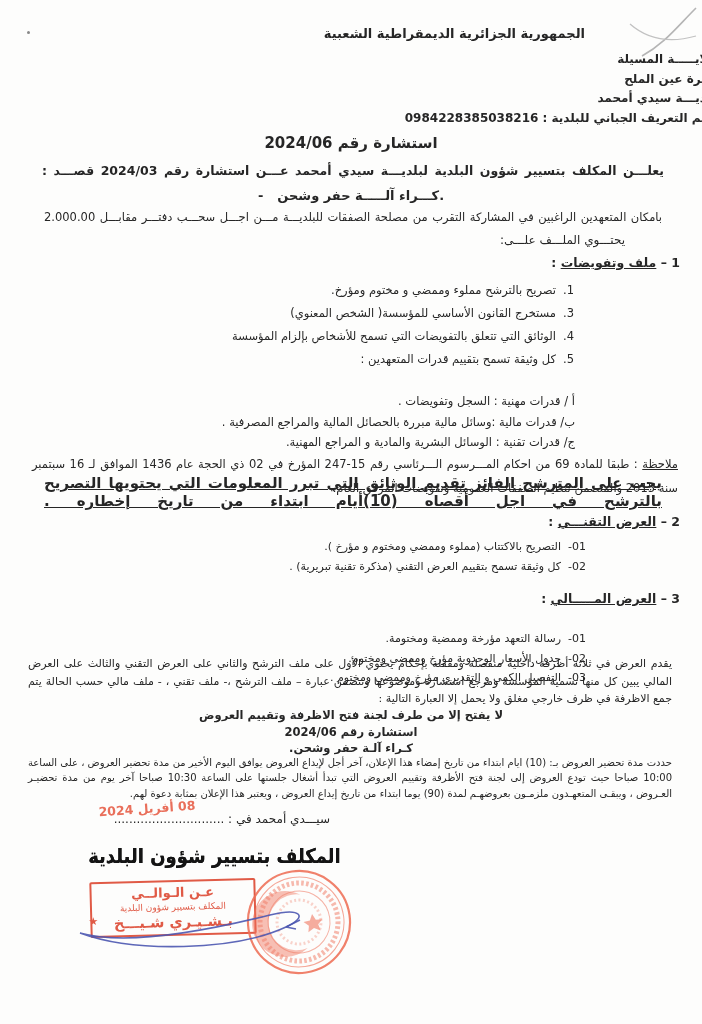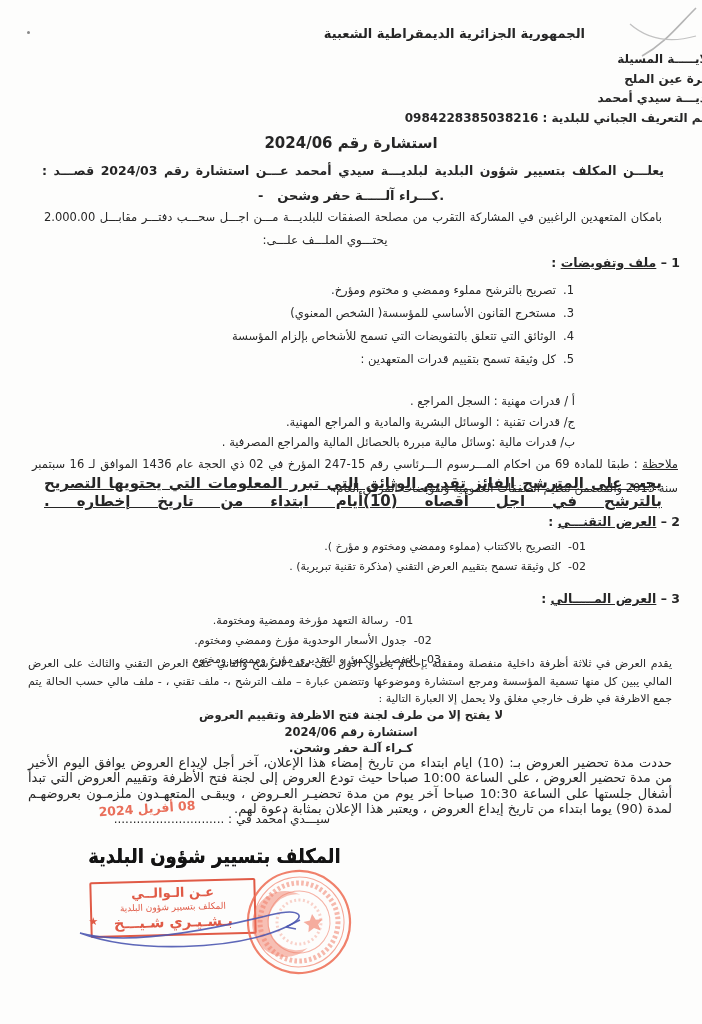--- a/index.html
+++ b/index.html
@@ -16,36 +16,36 @@
   .abs{position:absolute;}
   .u{text-decoration:underline;}
   .stretch{text-align:justify;text-align-last:justify;}
 
   .republic{top:26px;left:0;width:585px;font-size:13px;font-weight:bold;text-align:right;}
   .authority{top:50px;right:-14px;text-align:right;font-size:12px;font-weight:bold;line-height:19.5px;white-space:nowrap;}
   .doc-title{top:134px;left:0;right:0;text-align:center;font-weight:bold;font-size:15px;}
   .announce{top:163px;right:38px;left:42px;font-weight:bold;font-size:12.5px;}
   .object-line{top:188px;left:0;right:0;display:flex;flex-direction:row;justify-content:center;gap:14px;direction:ltr;font-weight:bold;font-size:13px;}
   .intro1{top:210px;right:40px;left:44px;font-size:11.5px;}
-  .intro2{top:233px;left:25px;width:600px;text-align:center;font-size:12px;}
+  .intro2{top:233px;left:25px;width:600px;text-align:right;font-size:12px;}
   .sec-head{right:22px;font-weight:bold;font-size:12.5px;}
   .sec1{top:255px;}
   .sec2{top:514px;}
   .sec3{top:591px;}
   .list1{top:279px;right:128px;left:60px;font-size:11.5px;line-height:23px;}
   .subitems{top:391px;right:127px;left:60px;font-size:11.5px;line-height:20.5px;}
   .note{top:452px;right:24px;left:32px;font-weight:normal;font-size:11.5px;line-height:24px;text-align:justify;}
   .winner{top:474px;right:40px;left:44px;font-weight:bold;font-size:15px;text-decoration:underline;}
   .list23{right:116px;left:40px;font-size:11px;line-height:19.5px;}
   .l2{top:537px;}
-  .l3{top:611px;text-align:center;}
+  .l3{top:629px;}
   .num{display:inline-block;margin-left:7px;}
   .envelope{top:655px;right:30px;left:28px;font-size:11px;line-height:17.5px;text-align:justify;}
   .sealed{top:707px;left:0;right:0;text-align:center;font-weight:bold;font-size:11.5px;line-height:16.5px;}
-  .deadline{top:755px;right:30px;left:28px;font-size:13px;line-height:15.4px;text-align:justify;}
+  .deadline{top:755px;right:30px;left:28px;font-size:10px;line-height:15.4px;text-align:justify;}
   .sign-place{top:812px;left:80px;width:250px;font-size:12px;white-space:nowrap;}
   .date-stamp{
     top:801px;left:82px;width:130px;text-align:center;
     color:#e8644e;font-weight:bold;font-size:12.5px;
     transform:rotate(-4deg);letter-spacing:1px;white-space:nowrap;opacity:.92;
   }
   .calligraphy{
     top:845px;left:62px;width:305px;text-align:center;
     font-weight:bold;font-size:18px;color:#141414;
     transform:scaleY(1.12);letter-spacing:.5px;
@@ -102,23 +102,23 @@
   <div class="abs sec-head sec1"><span>1 –</span> <span class="u">ملف وتفويضات</span><span> :</span></div>
 
   <div class="abs list1">
     <div><span class="num">1.</span><span>تصريح بالترشح مملوء وممضي و مختوم ومؤرخ.</span></div>
     <div><span class="num">3.</span><span>مستخرج القانون الأساسي للمؤسسة( الشخص المعنوي)</span></div>
     <div><span class="num">4.</span><span>الوثائق التي تتعلق بالتفويضات التي تسمح للأشخاص بإلزام المؤسسة</span></div>
     <div><span class="num">5.</span><span>كل وثيقة تسمح بتقييم قدرات المتعهدين :</span></div>
   </div>
 
   <div class="abs subitems">
-    <div>أ / قدرات مهنية : السجل المراجع .</div>
+    <div>أ / قدرات مهنية : السجل وتفويضات .</div>
+    <div>ب/ قدرات مالية :وسائل مالية مبررة بالحصائل المالية والمراجع المصرفية .</div>
     <div>ج/ قدرات تقنية : الوسائل البشرية والمادية و المراجع المهنية.</div>
-    <div>ب/ قدرات مالية :وسائل مالية مبررة بالحصائل المالية والمراجع المصرفية .</div>
   </div>
 
   <div class="abs note"><span class="u">ملاحظة</span><span> : طبقا للمادة 69 من احكام المـــرسوم الـــرئاسي رقم 15-247 المؤرخ في 02 ذي الحجة  عام 1436 الموافق لـ 16  سبتمبر سنة 2015  والمتضمن تنظيم الصفقات العمومية وتفويضات المرفق العام.</span></div>
 
   <div class="abs winner stretch">يجب على المترشح الفائز تقديم الوثائق التي تبرر المعلومات التي يحتويها التصريح بالترشح في اجل أقصاه (10)أيام ابتداء من تاريخ إخطاره .</div>
 
   <div class="abs sec-head sec2"><span>2 –</span> <span class="u">العرض التقنـــي</span><span> :</span></div>
   <div class="abs list23 l2">
     <div><span class="num">01-</span><span>التصريح بالاكتتاب (مملوء وممضي ومختوم و مؤرخ ).</span></div>
     <div><span class="num">02-</span><span>كل وثيقة تسمح بتقييم العرض التقني (مذكرة تقنية تبريرية) .</span></div>

